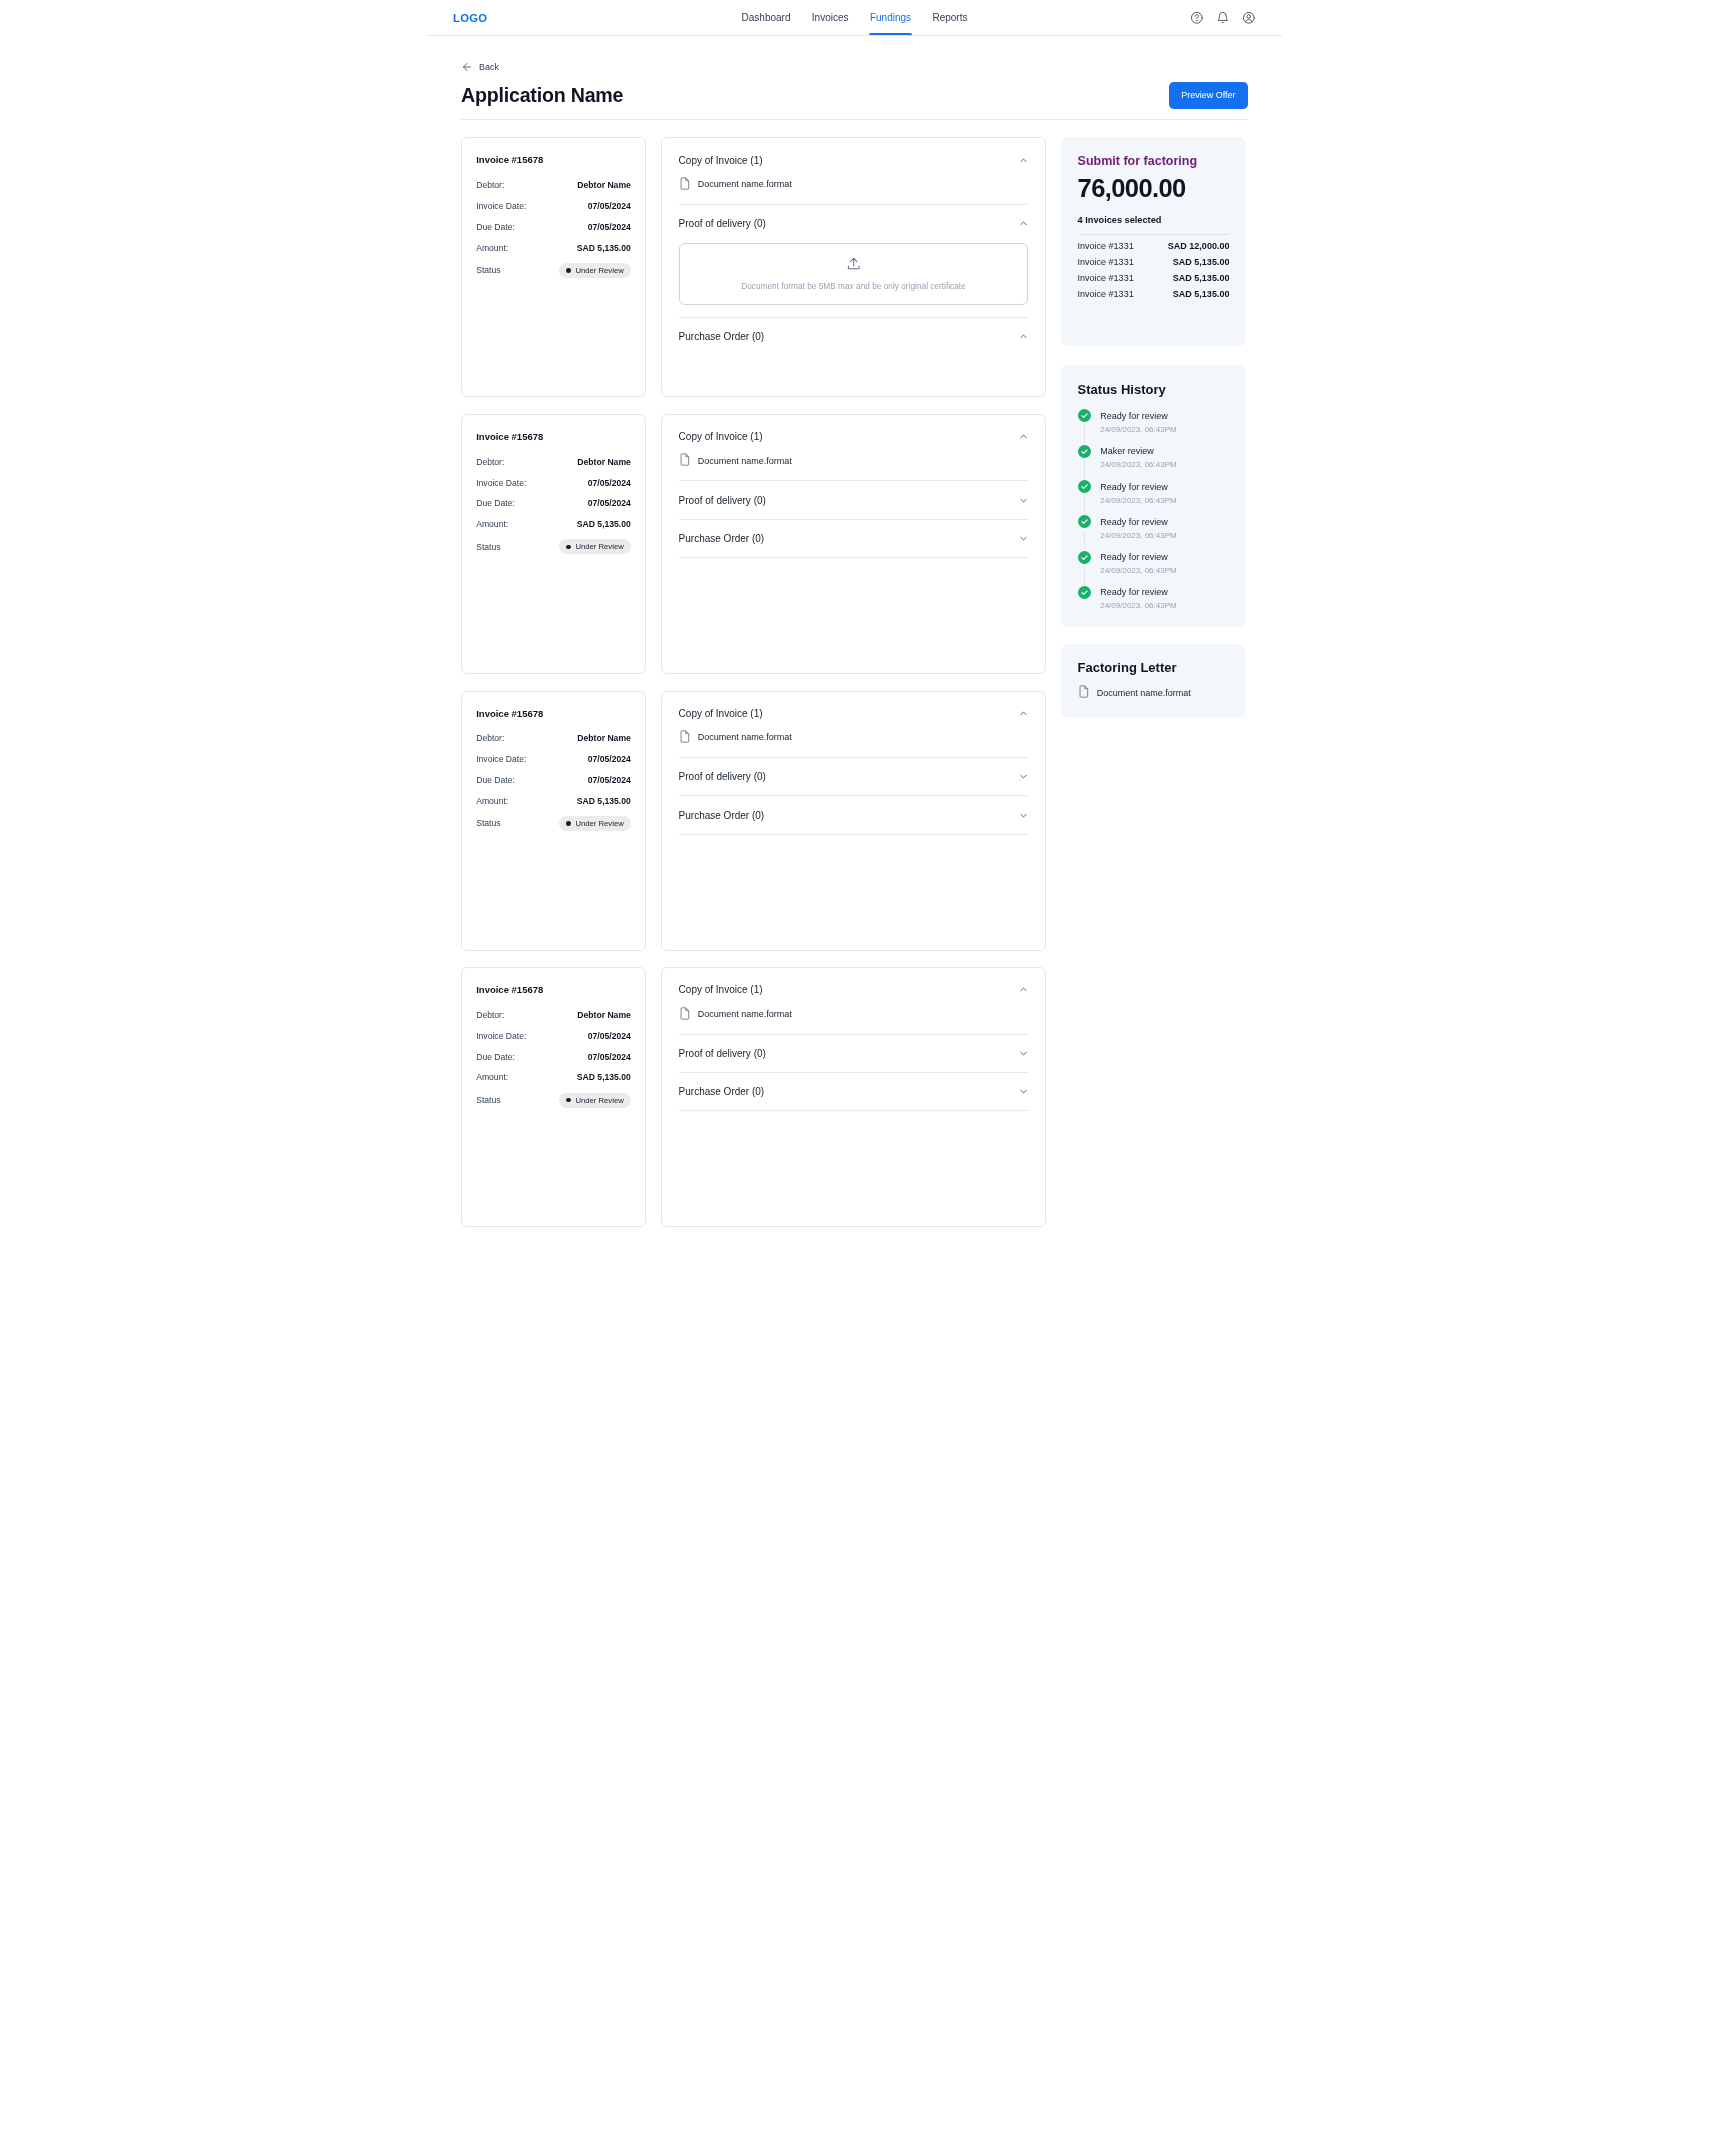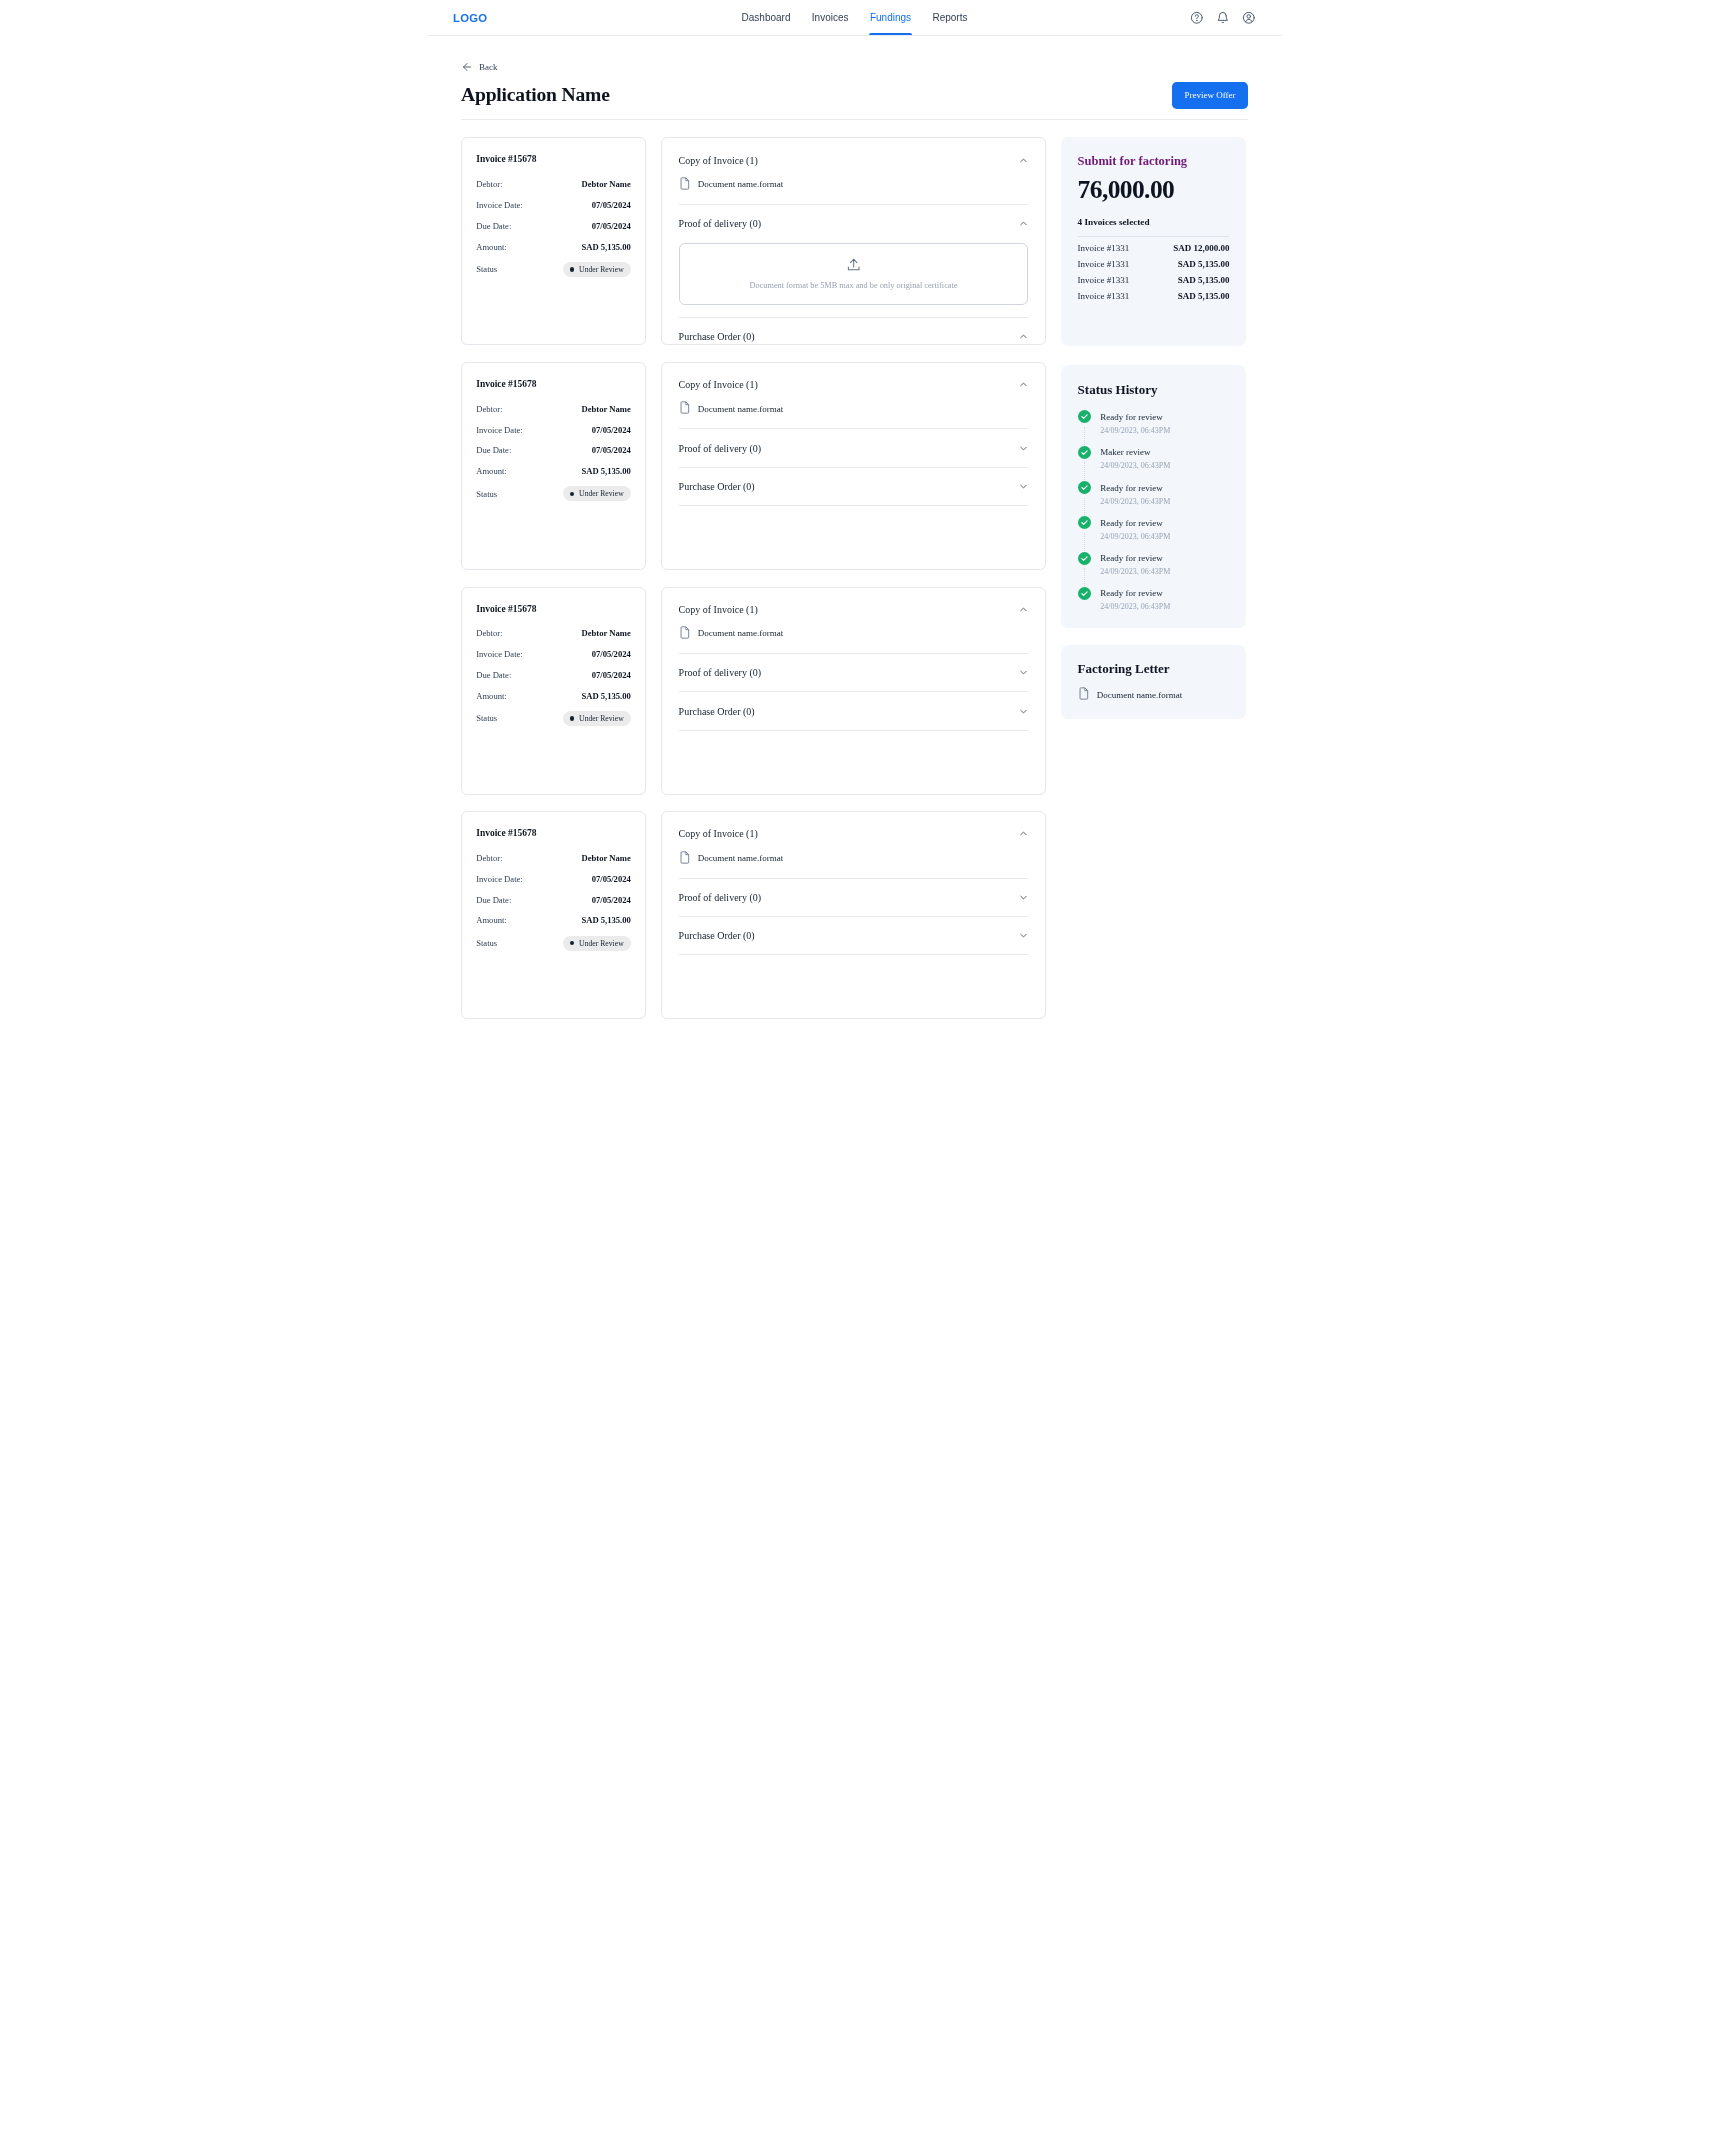--- a/index.html
+++ b/index.html
@@ -33,21 +33,21 @@
   .nav-item.active { color: #1570EF; font-weight: 500; }
   .nav-item.active::after {
     content: ""; position: absolute; left: -1.2px; right: -1.2px; bottom: 0;
     height: 1.8px; background: #1570EF; border-radius: 1.8px 1.8px 0 0;
   }
   .topbar-icons { margin-left: auto; display: flex; align-items: center; gap: 12.5px; }
   .tb-icon { width: 13.6px; height: 13.6px; display: inline-flex; cursor: pointer; }
   .tb-icon svg { width: 100%; height: 100%; stroke: #475467; fill: none; stroke-width: 1.7; stroke-linecap: round; stroke-linejoin: round; }
 
   
-  .container { padding: 0 34px; font-family: Liberation Serif, serif; }
+  .container { padding: 0 34px; }
   .back-row {
     margin-top: 25px; display: inline-flex; align-items: center; gap: 6px;
     color: #344054; font-size: 9px; cursor: pointer;
   }
   .back-row svg { width: 12px; height: 12px; stroke: #475467; fill: none; stroke-width: 1.8; stroke-linecap: round; stroke-linejoin: round; }
   .status-badge {
     margin-top: 18px; display: inline-flex; align-items: center; gap: 4.7px;
     background: #ECFDF3; border-radius: 8.3px; padding: 3px 7.7px 3px 6.5px;
     font-size: 7.7px; font-weight: 500; color: #12B76A;
   }
@@ -57,21 +57,21 @@
   .primary-btn {
     background: #1570EF; color: #fff; font-size: 9px; font-weight: 500;
     font-family: inherit; border: none; border-radius: 4.7px;
     padding: 8.3px 12.5px; cursor: pointer;
   }
   .head-divider { margin-top: 10.7px; border: none; border-top: 0.6px solid #E8EAEE; }
 
   
   .content { margin-top: 17px; display: flex; gap: 15px; align-items: flex-start; padding-bottom: 36px; }
   .rows-col { width: 585px; display: flex; flex-direction: column; gap: 16.6px; }
-  .row { display: flex; gap: 15px; height: 208px; }
+  .row { display: flex; gap: 15px; height: 260px; }
   .card {
     background: #fff; border: 0.6px solid #E4E7EC; border-radius: 6px;
   }
   
   .invoice-card { width: 185px; flex: 0 0 185px; padding: 16px 14.2px; }
   .invoice-card .inv-title { font-size: 9.5px; font-weight: 700; color: #0E1420; margin-bottom: 14.2px; }
   .inv-row { display: flex; justify-content: space-between; align-items: center; margin-bottom: 9.5px; min-height: 11.3px; }
   .inv-label { font-size: 8.6px; color: #344054; }
   .inv-value { font-size: 8.6px; font-weight: 700; color: #0E1420; }
   .pill {

